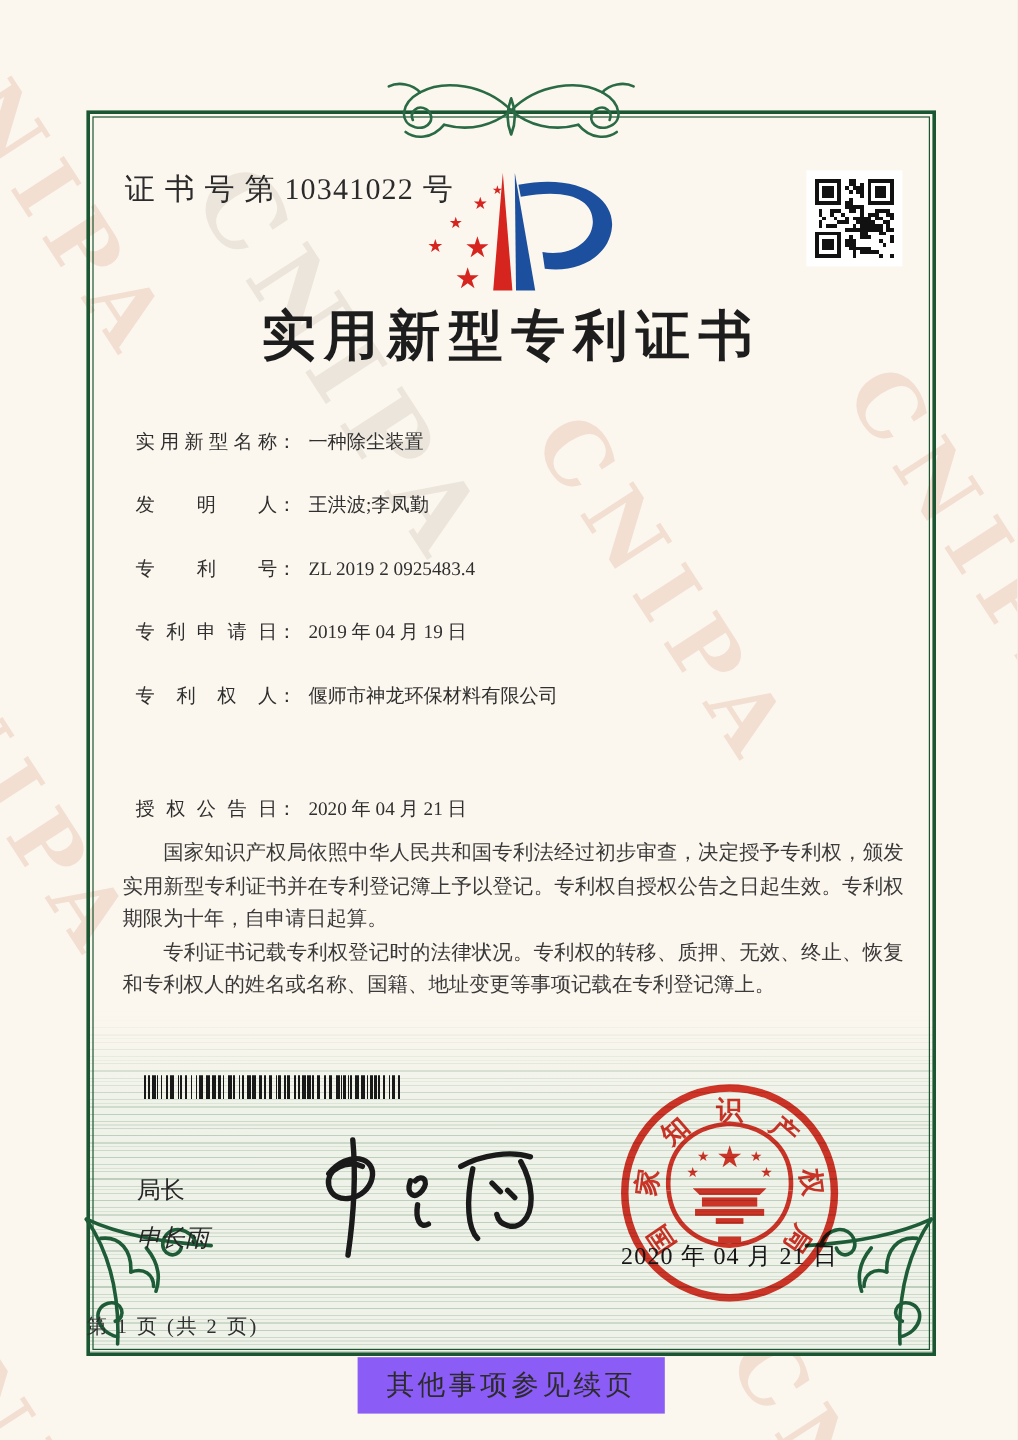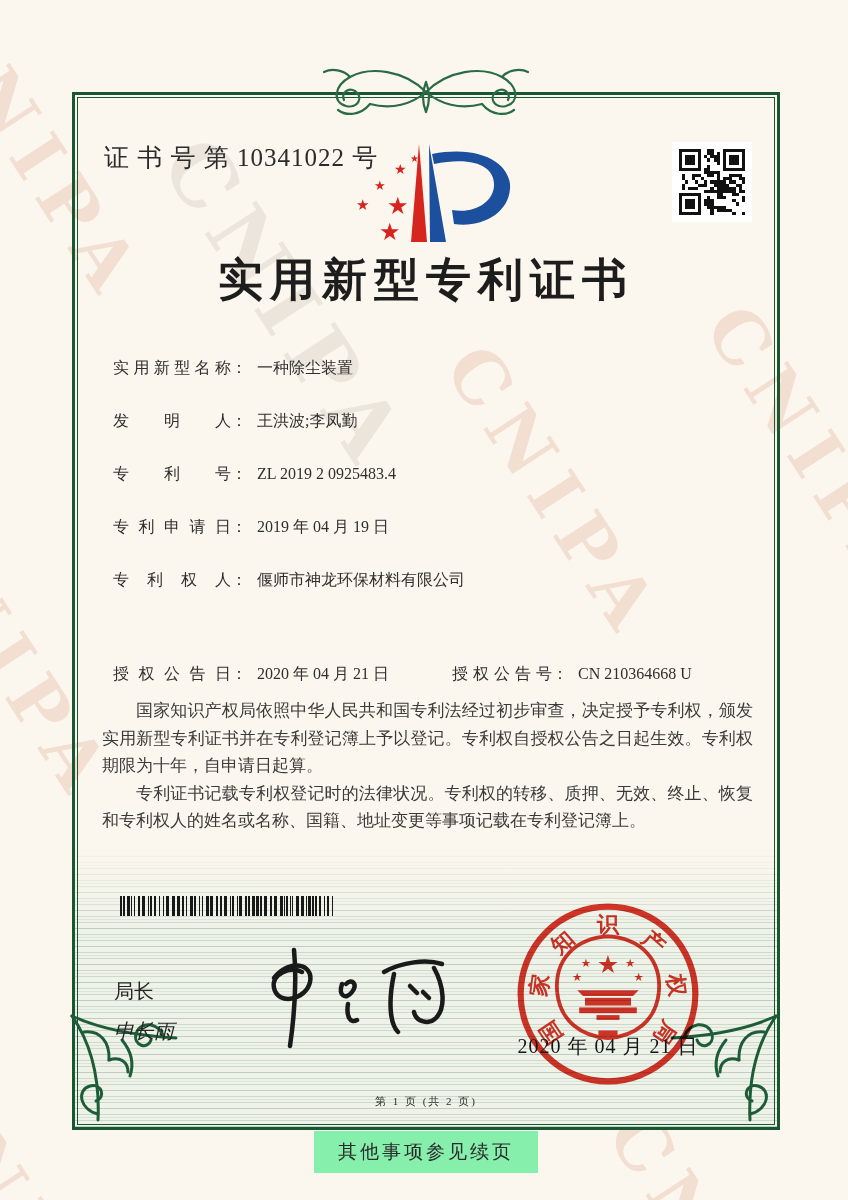--- a/index.html
+++ b/index.html
@@ -50,23 +50,23 @@
 
   .director{position:absolute;left:114px;top:966px;font-family:"Liberation Sans","DejaVu Sans",sans-serif;
             font-size:20px;color:#262626;margin-top:12px;}
   .director .name{margin-top:13px;font-style:italic;}
   .signature{position:absolute;left:238px;top:942px;}
 
   .seal{position:absolute;left:512px;top:898px;width:192px;height:192px;mix-blend-mode:multiply;opacity:.95;}
   .sealdate{position:absolute;left:505px;top:1033px;width:206px;text-align:center;font-size:20px;color:#151515;
             letter-spacing:1px;}
 
-  .pageinfo{position:absolute;left:72px;right:68px;top:1094px;text-align:center;font-size:11px;color:#2f2f2f;letter-spacing:2px;}
-  .contnote{position:absolute;left:426px;top:1131px;transform:translateX(-50%);background:#86efac;
-            padding:8px 24px;font-size:19px;color:#2b2b2b;letter-spacing:3px;white-space:nowrap;}
+  .pageinfo{position:absolute;left:72px;right:68px;top:1094px;text-align:left;font-size:17px;color:#2f2f2f;letter-spacing:2px;}
+  .contnote{position:absolute;left:426px;top:1131px;transform:translateX(-50%);background:#8b5cf6;
+            padding:8px 24px;font-size:23px;color:#2b2b2b;letter-spacing:3px;white-space:nowrap;}
 </style>
 </head>
 <body>
 
 <div class="page">
 
   <span class="wm" style="left:-18px;top:-8px;">CNIPA</span>
   <span class="wm gray big" style="left:225px;top:120px;">CNIPA</span>
   <span class="wm" style="left:500px;top:330px;">CNIPA</span>
   <span class="wm" style="left:760px;top:290px;">CNIPA</span>
@@ -277,23 +277,20 @@
     <span class="flabel">专利号</span><span class="colon">：</span><span class="fval">ZL 2019 2 0925483.4</span>
   </div>
   <div class="frow" style="top:517px;">
     <span class="flabel">专利申请日</span><span class="colon">：</span><span class="fval">2019 年 04 月 19 日</span>
   </div>
   <div class="frow" style="top:570px;">
     <span class="flabel">专利权人</span><span class="colon">：</span><span class="fval">偃师市神龙环保材料有限公司</span>
   </div>
   <div class="frow" style="top:664px;">
     <span class="flabel">授权公告日</span><span class="colon">：</span><span class="fval">2020 年 04 月 21 日</span>
-    <span class="grant2">
-      <span class="flabel">授权公告号</span><span class="colon">：</span><span class="fval">CN 210364668 U</span>
-    </span>
   </div>
 
   <div class="bodytext">
     <p>国家知识产权局依照中华人民共和国专利法经过初步审查，决定授予专利权，颁发实用新型专利证书并在专利登记簿上予以登记。专利权自授权公告之日起生效。专利权期限为十年，自申请日起算。</p>
     <p>专利证书记载专利权登记时的法律状况。专利权的转移、质押、无效、终止、恢复和专利权人的姓名或名称、国籍、地址变更等事项记载在专利登记簿上。</p>
   </div>
 
   <svg id="barcode" class="barcode" width="216" height="20" viewBox="0 0 216 20" shape-rendering="crispEdges">
       <rect x="0" y="0" width="2" height="20" fill="#181818"></rect>
       <rect x="3" y="0" width="2" height="20" fill="#181818"></rect>

